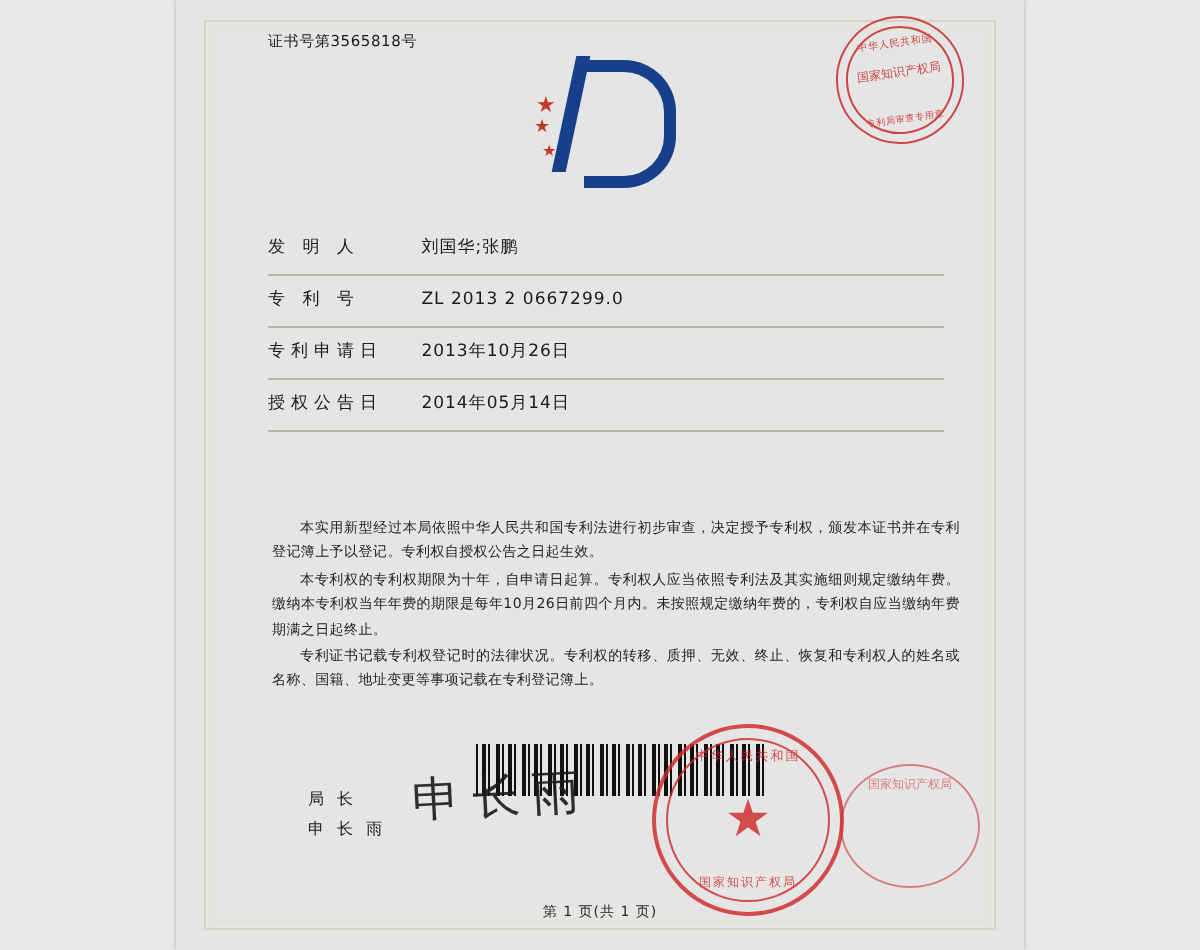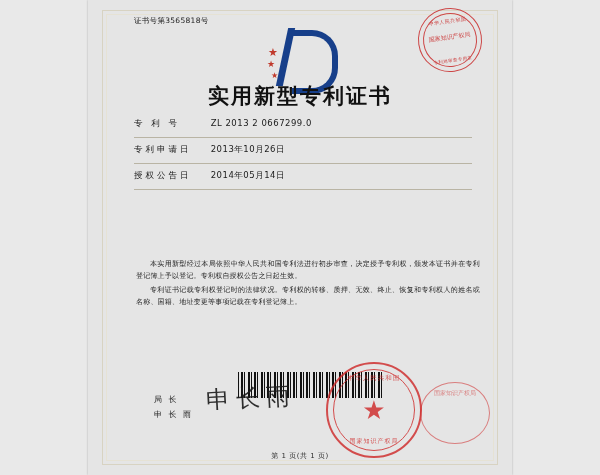--- a/index.html
+++ b/index.html
@@ -339,42 +339,47 @@
     </div>
 
     <div class="emblem">
       <div class="slash"></div>
       <div class="swoosh"></div>
       <div class="star s1">★</div>
       <div class="star s2">★</div>
       <div class="star s3">★</div>
     </div>
 
-    <div class="title">实用新型专利证书</div>
 
     <div class="fields">
+      <div class="field">
+        <span class="lbl">发 明 人</span>
+        <span class="val">刘国华;张鹏</span>
+        <span class="rule"></span>
+      </div>
       <div class="field">
         <span class="lbl">专 利 号</span>
         <span class="val">ZL 2013 2 0667299.0</span>
         <span class="rule"></span>
       </div>
       <div class="field">
         <span class="lbl">专利申请日</span>
         <span class="val">2013年10月26日</span>
         <span class="rule"></span>
       </div>
       <div class="field">
         <span class="lbl">授权公告日</span>
         <span class="val">2014年05月14日</span>
         <span class="rule"></span>
       </div>
     </div>
 
     <div class="body-text">
       <p>本实用新型经过本局依照中华人民共和国专利法进行初步审查，决定授予专利权，颁发本证书并在专利登记簿上予以登记。专利权自授权公告之日起生效。</p>
+      <p>本专利权的专利权期限为十年，自申请日起算。专利权人应当依照专利法及其实施细则规定缴纳年费。缴纳本专利权当年年费的期限是每年10月26日前四个月内。未按照规定缴纳年费的，专利权自应当缴纳年费期满之日起终止。</p>
       <p>专利证书记载专利权登记时的法律状况。专利权的转移、质押、无效、终止、恢复和专利权人的姓名或名称、国籍、地址变更等事项记载在专利登记簿上。</p>
     </div>
 
     <div class="barcode"></div>
 
     <div class="sig-labels">
       <div>局 长</div>
       <div>申 长 雨</div>
     </div>
 

